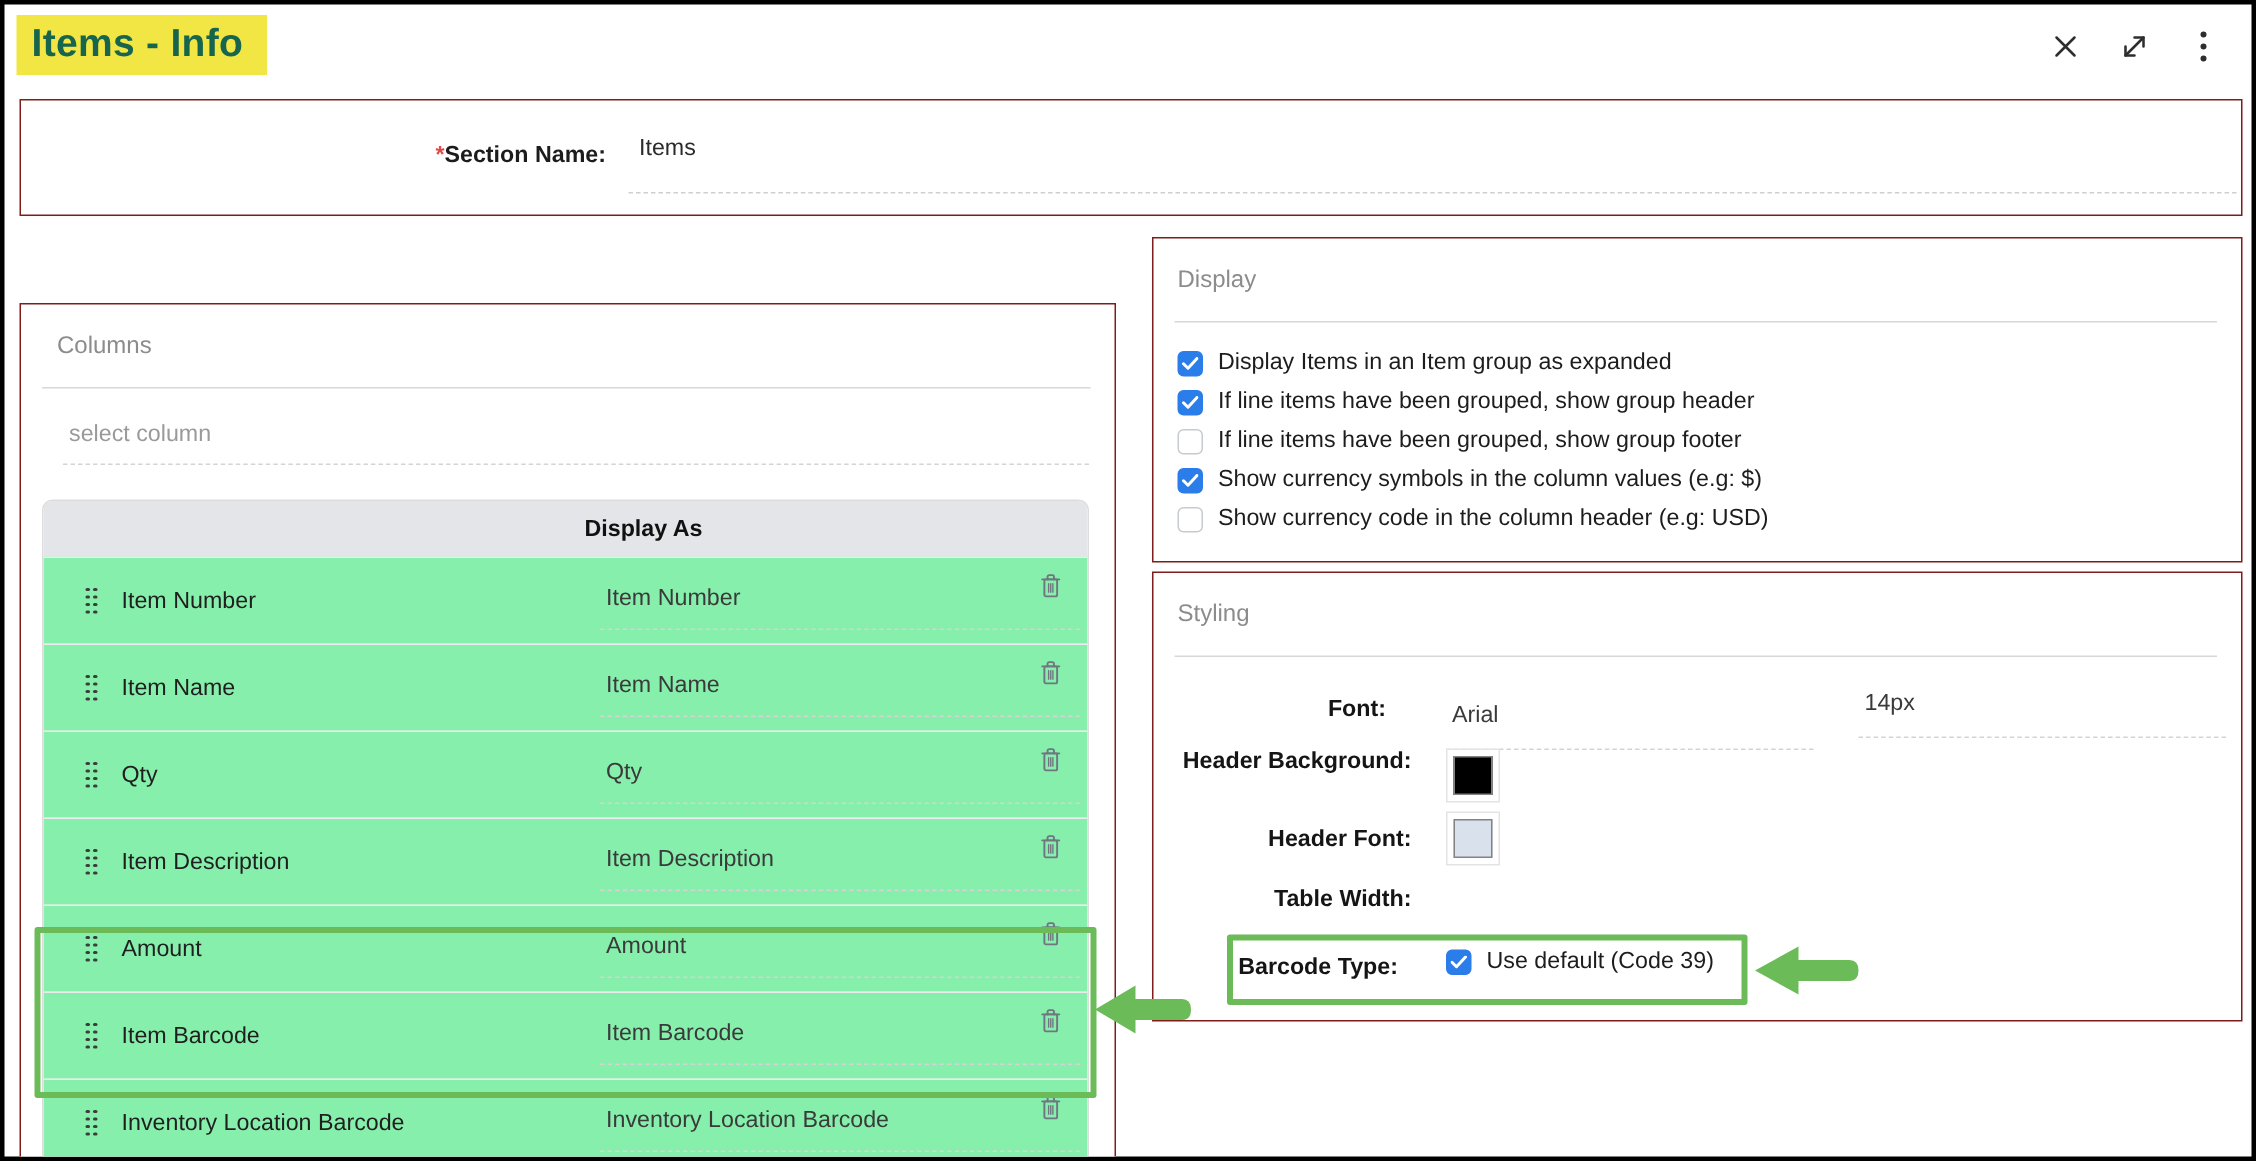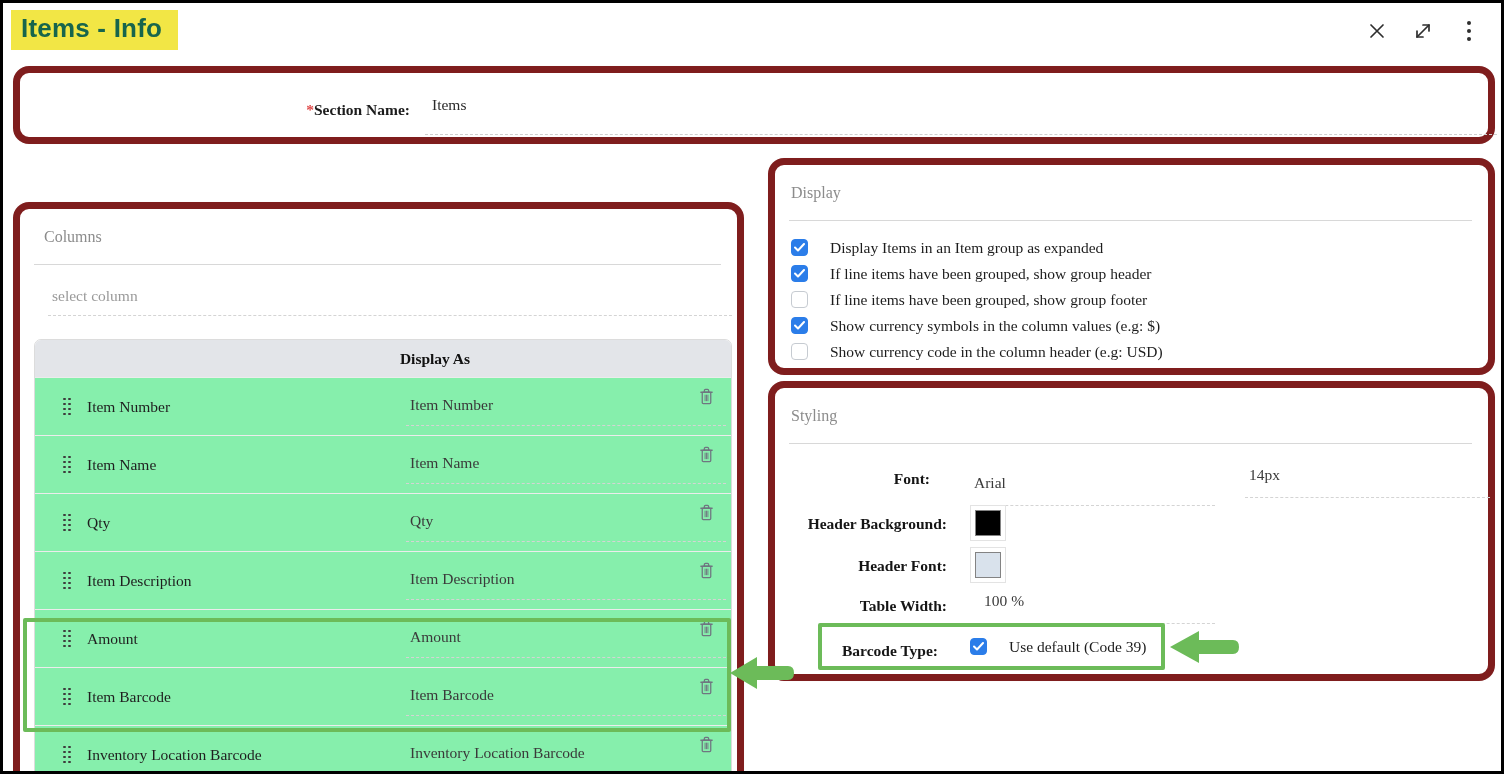--- a/index.html
+++ b/index.html
@@ -8,22 +8,22 @@
   .screen { position:relative; width:1504px; height:774px; border:3px solid #000; background:#fff; overflow:hidden; }
 
   
   .title { position:absolute; left:8px; top:7px; font-size:26px; font-weight:bold;
            color:#17654c; background:#f2e645; padding:3px 16px 6px 10px; letter-spacing:.2px; }
   .win-icons { position:absolute; right:18px; top:14px; display:flex; align-items:center; gap:18px; }
   .win-btn { width:28px; height:28px; display:flex; align-items:center; justify-content:center;
              background:none; border:none; cursor:pointer; color:#2e2e2e; }
 
   
-  .panel { position:absolute; background:#fff; border:7px solid #7f1d1d; border-radius:16px;
-           box-shadow:0 0 2px rgba(0,0,0,.03);font-family:Liberation Serif, serif; }
+  .panel { position:absolute; background:#fff; border:1px solid #7f1d1d; border-radius:0;
+           box-shadow:0 0 2px rgba(0,0,0,.03); }
   .panel-title { position:absolute; left:24px; top:19px; font-size:16px; color:#8c8c8c; }
   .panel-divider { position:absolute; left:14px; right:16px; top:55px; border-top:1px solid #d8d8d8; }
 
   #sectionNamePanel { left:10px; top:63px; width:1482px; height:78px; }
   .sn-label { position:absolute; left:0; top:28px; width:390px; text-align:right;
               font-size:15.5px; font-weight:bold; color:#1c1c1c; }
   .req { color:#e04b4b; }
   .sn-input { position:absolute; left:405px; top:22px; width:1072px; height:40px;
               border-bottom:1px dashed #cfcfcf; font-size:15.5px; color:#2b2b2b; }
   .sn-input span { position:absolute; left:7px; top:1px;text-align:right; }
@@ -43,21 +43,21 @@
                  gap:2px; margin-left:28px; cursor:grab; }
   .drag-handle i { width:2.6px; height:2.6px; background:#3c3c3c; border-radius:50%; }
   .col-name { margin-left:16px; font-size:15.5px; color:#1f1f1f; }
   .da-input { position:absolute; left:371px; top:10px; width:320px; height:38px;
               border-bottom:1px dashed #d4d4d4; font-size:15.5px; color:#3a3a3a; cursor:text; }
   .da-input span { position:absolute; left:4px; top:8px; }
   .trash-btn { position:absolute; right:16px; top:9px; background:none; border:none; cursor:pointer; }
 
   
   #displayPanel { left:765px; top:155px; width:727px; height:217px; }
-  .opt-row { position:absolute; left:16px; display:flex; align-items:flex-start; gap:22px; cursor:pointer; }
+  .opt-row { position:absolute; left:16px; display:flex; align-items:center; gap:10px; cursor:pointer; }
   .opt-label { font-size:15.5px; color:#1d1d1d; }
 
   
   .cb { width:17px; height:17px; border:1px solid #c6cbd1; border-radius:4px; background:#fff;
         display:inline-flex; align-items:center; justify-content:center; flex:0 0 auto; }
   .cb svg { display:none; }
   .cb.checked { background:#2b7de9; border-color:#2b7de9; }
   .cb.checked svg { display:block; }
 
   
@@ -320,34 +320,31 @@
     <div class="panel-divider"></div>
 
     <div class="sty-label" style="top:82px; width:155px">Font:</div>
     <div class="dash-input" style="left:195px; top:84px; width:245px">
         <span>Arial</span>
       </div>
     <div class="dash-input" style="left:470px; top:76px; width:245px">
         <span>14px</span>
       </div>
 
-    <div class="sty-label" style="top:127px">Header Background:</div>
+    <div class="sty-label" style="top:117px">Header Background:</div>
     <div class="swatch" style="left:195px; top:117px">
         <i style="background: rgb(0, 0, 0);"></i>
       </div>
 
     <div class="sty-label" style="top:169px">Header Font:</div>
     <div class="swatch" style="left:195px; top:159px">
         <i style="background: rgb(217, 226, 236);"></i>
       </div>
 
     <div class="sty-label" style="top:209px">Table Width:</div>
-    <div class="dash-input" style="left:195px; top:202px; width:245px">
-        <span style="left:14px">100 %</span>
-      </div>
 
     <div class="sty-label" style="top:254px; width:163px">Barcode Type:</div>
     <div class="opt-row" style="left:195px; top:250px">
       <span class="cb checked">
           <svg width="11" height="9" viewBox="0 0 11 9">
             <polyline points="1,4.5 4,7.5 10,1" fill="none" stroke="#fff" stroke-width="2" stroke-linecap="round" stroke-linejoin="round"></polyline>
           </svg>
         </span>
       <span class="opt-label">Use default (Code 39)</span>
     </div>

